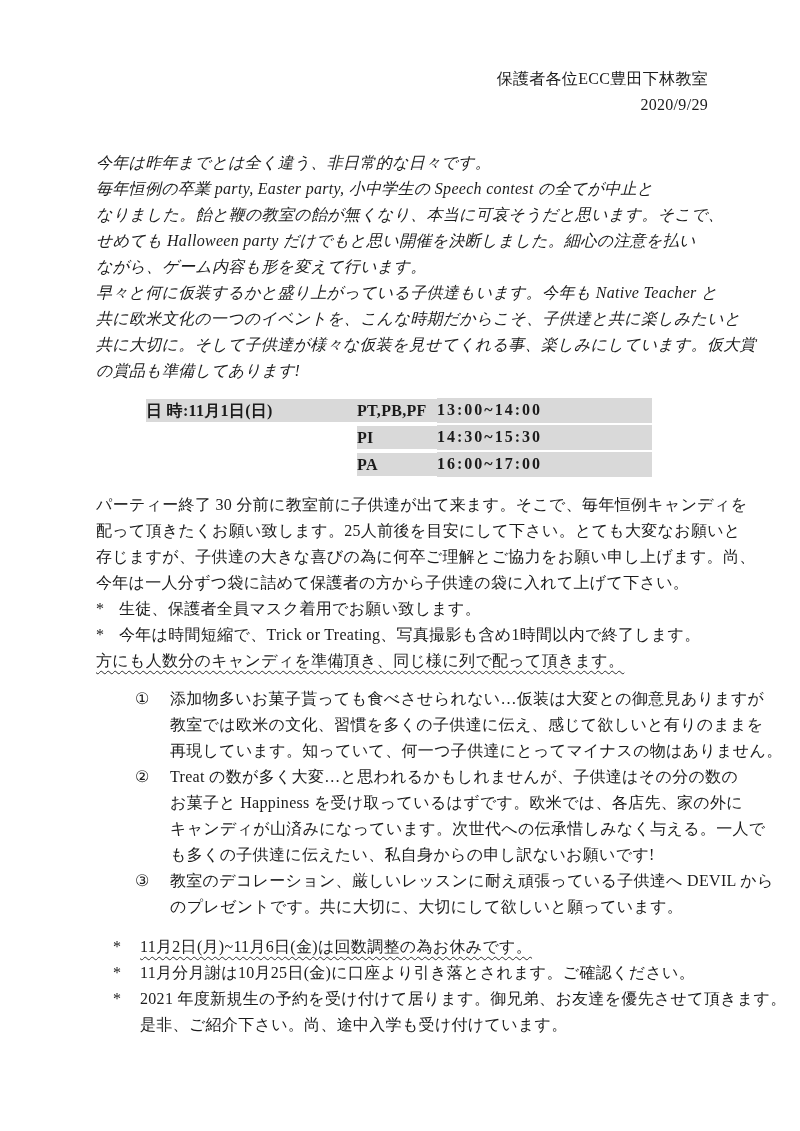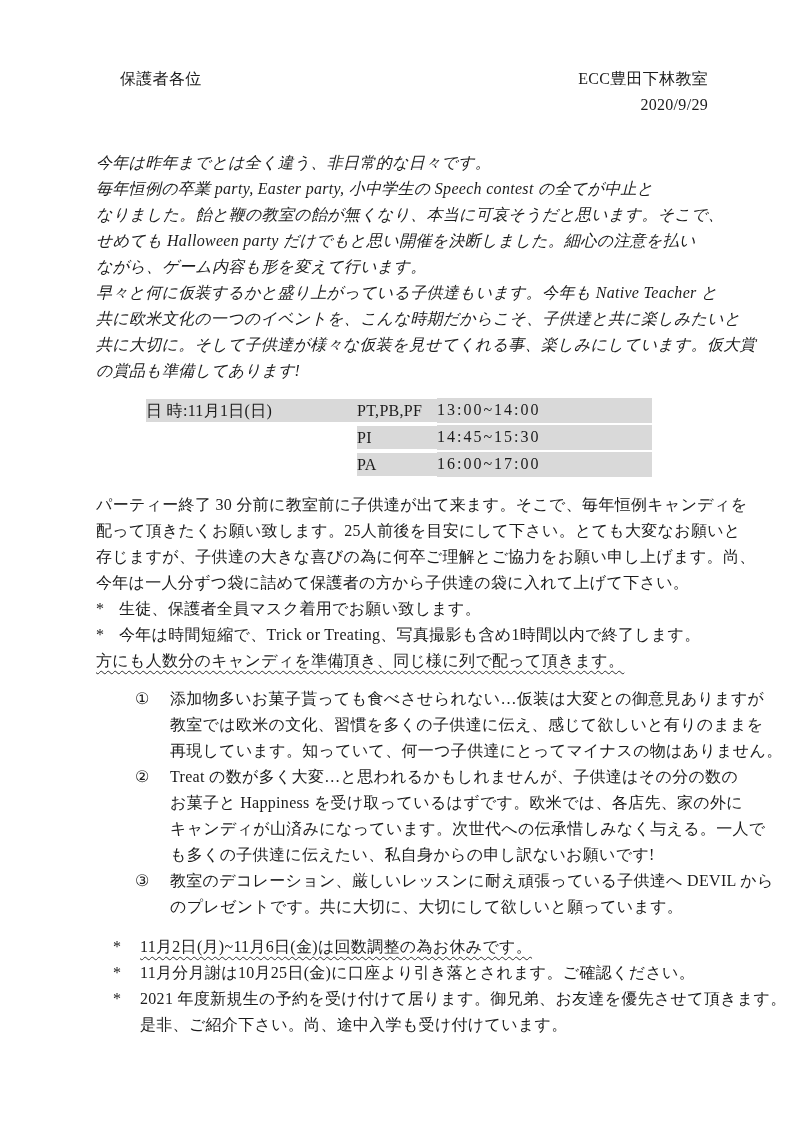--- a/index.html
+++ b/index.html
@@ -10,29 +10,29 @@
     background: #ffffff;
     overflow: hidden;
     font-family: "Liberation Serif", "DejaVu Serif", serif;
     color: #1b1b1b;
     font-size: 16px;
     line-height: 26px;
     letter-spacing: 0.3px;
   }
   .content { padding: 66px 92px 0 96px; }
 
-  .header-row { display: flex; justify-content: space-between; margin-left: 24px; }
+  .header-row { display: flex; justify-content: flex-end; }
   .date-row { text-align: right; }
 
   .block { margin: 0; }
   .intro { margin-top: 32px; font-style: italic; }
   .line { white-space: nowrap; }
 
   
-  .schedule { margin-top: 13px; margin-left: 50px; }
+  .schedule { margin-top: 13px; margin-left: 50px; font-weight: bold; }
   .sched-row { display: flex; height: 27px; align-items: center; }
   .sched-date { width: 211px; height: 23px; line-height: 23px; }
   .sched-label { width: 80px; height: 23px; line-height: 23px; }
   .sched-time { width: 215px; height: 25px; line-height: 23px; letter-spacing: 2px; }
   .hl { background: #d9d9d9; }
 
   .candy { margin-top: 14px; }
 
   .note-row { display: flex; }
   .note-marker { width: 23px; flex: none; }
@@ -79,21 +79,21 @@
 
     <div class="schedule">
       <div class="sched-row">
         <span class="sched-date hl">日 時:11月1日(日)</span>
         <span class="sched-label hl">PT,PB,PF</span>
         <span class="sched-time hl">13:00~14:00</span>
       </div>
       <div class="sched-row">
         <span class="sched-date"></span>
         <span class="sched-label hl">PI</span>
-        <span class="sched-time hl">14:45~15:30</span>
+        <span class="sched-time hl">14:30~15:30</span>
       </div>
       <div class="sched-row">
         <span class="sched-date"></span>
         <span class="sched-label hl">PA</span>
         <span class="sched-time hl">16:00~17:00</span>
       </div>
     </div>
 
     <div class="block candy">
       <div class="line">パーティー終了 30 分前に教室前に子供達が出て来ます。そこで、毎年恒例キャンディを</div>

